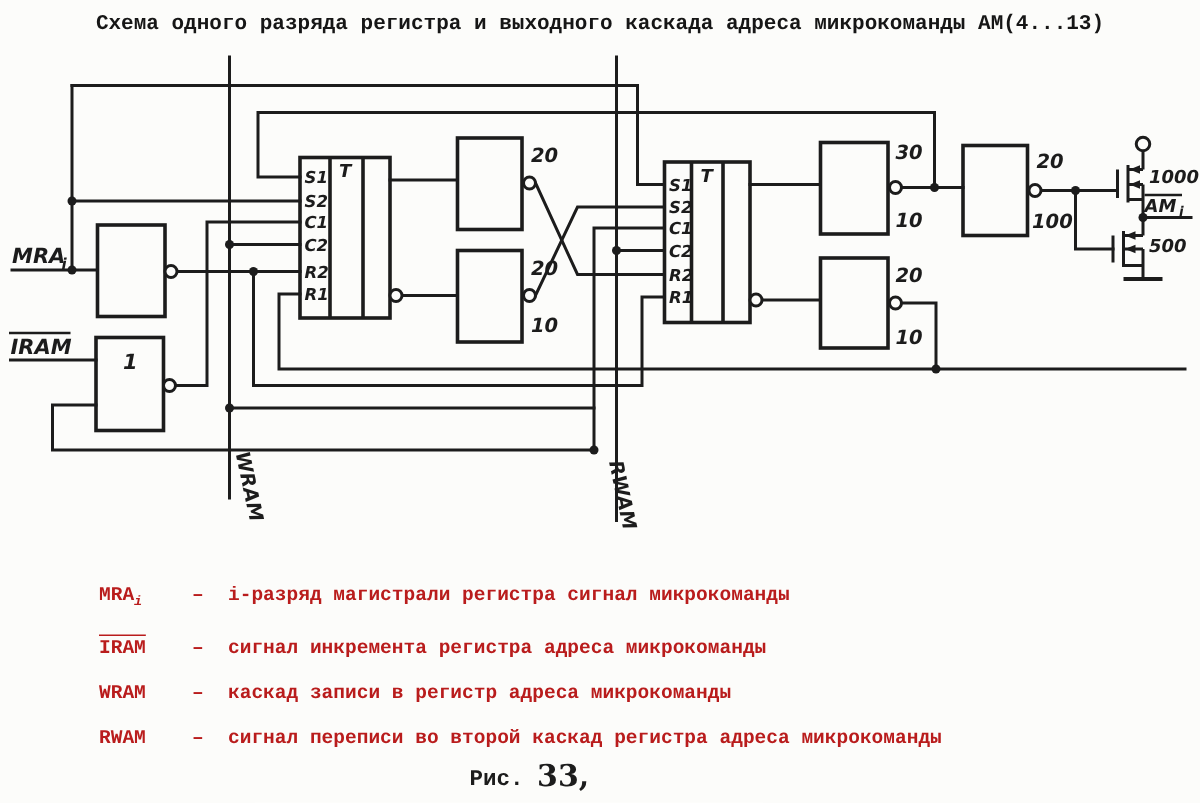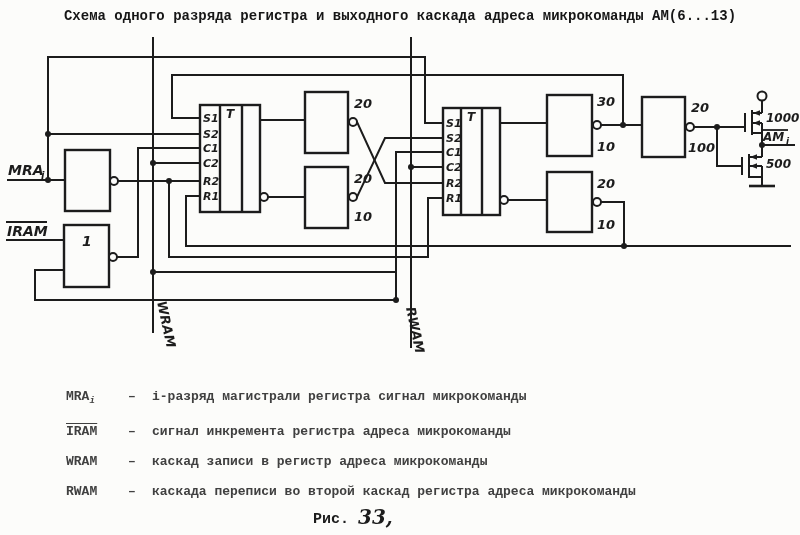--- a/index.html
+++ b/index.html
@@ -6,37 +6,37 @@
   .page{
     position:relative;width:800px;height:535px;background:#fcfcfa;overflow:hidden;
     font-family:"Liberation Mono","DejaVu Sans Mono",monospace;color:#1c1c1c;
   }
   .title{
     position:absolute;top:8px;left:0;width:800px;text-align:center;
     font-size:14px;font-weight:600;letter-spacing:0px;color:#161616;
   }
   svg{position:absolute;left:0;top:0;}
   svg text{fill:#1c1c1c;font-family:"DejaVu Sans","Liberation Sans",sans-serif;font-style:italic;font-weight:600;}
-  .legend{position:absolute;left:66px;top:388px;width:700px;font-size:13px;font-weight:600;color:#404040;}
+  .legend{position:absolute;left:66px;top:388px;width:700px;font-size:13px;font-weight:600;color:#b91c1c;}
   .lrow{display:flex;align-items:baseline;margin-bottom:13px;line-height:17px;}
   .lterm{width:62px;flex:0 0 62px;}
   .ldash{width:24px;flex:0 0 24px;text-align:left;}
   .ldesc{flex:1;}
   .ov{text-decoration:overline;}
   sub.s{font-size:9px;vertical-align:-3px;font-style:italic;}
   .caption{position:absolute;left:0;top:500px;width:800px;}
   .cap-inner{position:absolute;left:313px;top:4px;font-size:15px;font-weight:600;}
-  .cap-num{font-family:"DejaVu Serif","Liberation Serif",serif;font-size:20px;font-style:italic;font-weight:700;position:relative;top:1px;text-align:right;}
+  .cap-num{font-family:"DejaVu Serif","Liberation Serif",serif;font-size:20px;font-weight:700;position:relative;top:1px;text-align:right;}
 </style>
 </head>
 <body>
 
 <div class="page">
 
-  <div class="title">Схема одного разряда регистра и выходного каскада адреса микрокоманды АМ(6...13)</div>
+  <div class="title">Схема одного разряда регистра и выходного каскада адреса микрокоманды АМ(4...13)</div>
 
   <svg width="800" height="535" viewBox="0 0 800 535">
     <g stroke="#1c1c1c" stroke-width="2" fill="none" stroke-linecap="square">
 
       <polyline points="8,180 65,180"></polyline>
       <polyline points="48,57 48,180"></polyline>
       <polyline points="48,57 425,57 425,123 443,123"></polyline>
       <polyline points="48,134 200,134"></polyline>
       <polyline points="118,181 200,181"></polyline>
 
@@ -206,21 +206,21 @@
       <span class="ldesc">сигнал инкремента регистра адреса микрокоманды</span>
     </div>
     <div class="lrow">
       <span class="lterm">WRAM</span>
       <span class="ldash">–</span>
       <span class="ldesc">каскад записи в регистр адреса микрокоманды</span>
     </div>
     <div class="lrow">
       <span class="lterm">RWAM</span>
       <span class="ldash">–</span>
-      <span class="ldesc">каскада переписи во второй каскад регистра адреса микрокоманды</span>
+      <span class="ldesc">сигнал переписи во второй каскад регистра адреса микрокоманды</span>
     </div>
   </div>
 
   <div class="caption">
     <div class="cap-inner">
       <span>Рис.</span>
       <span class="cap-num">33,</span>
     </div>
   </div>
 

